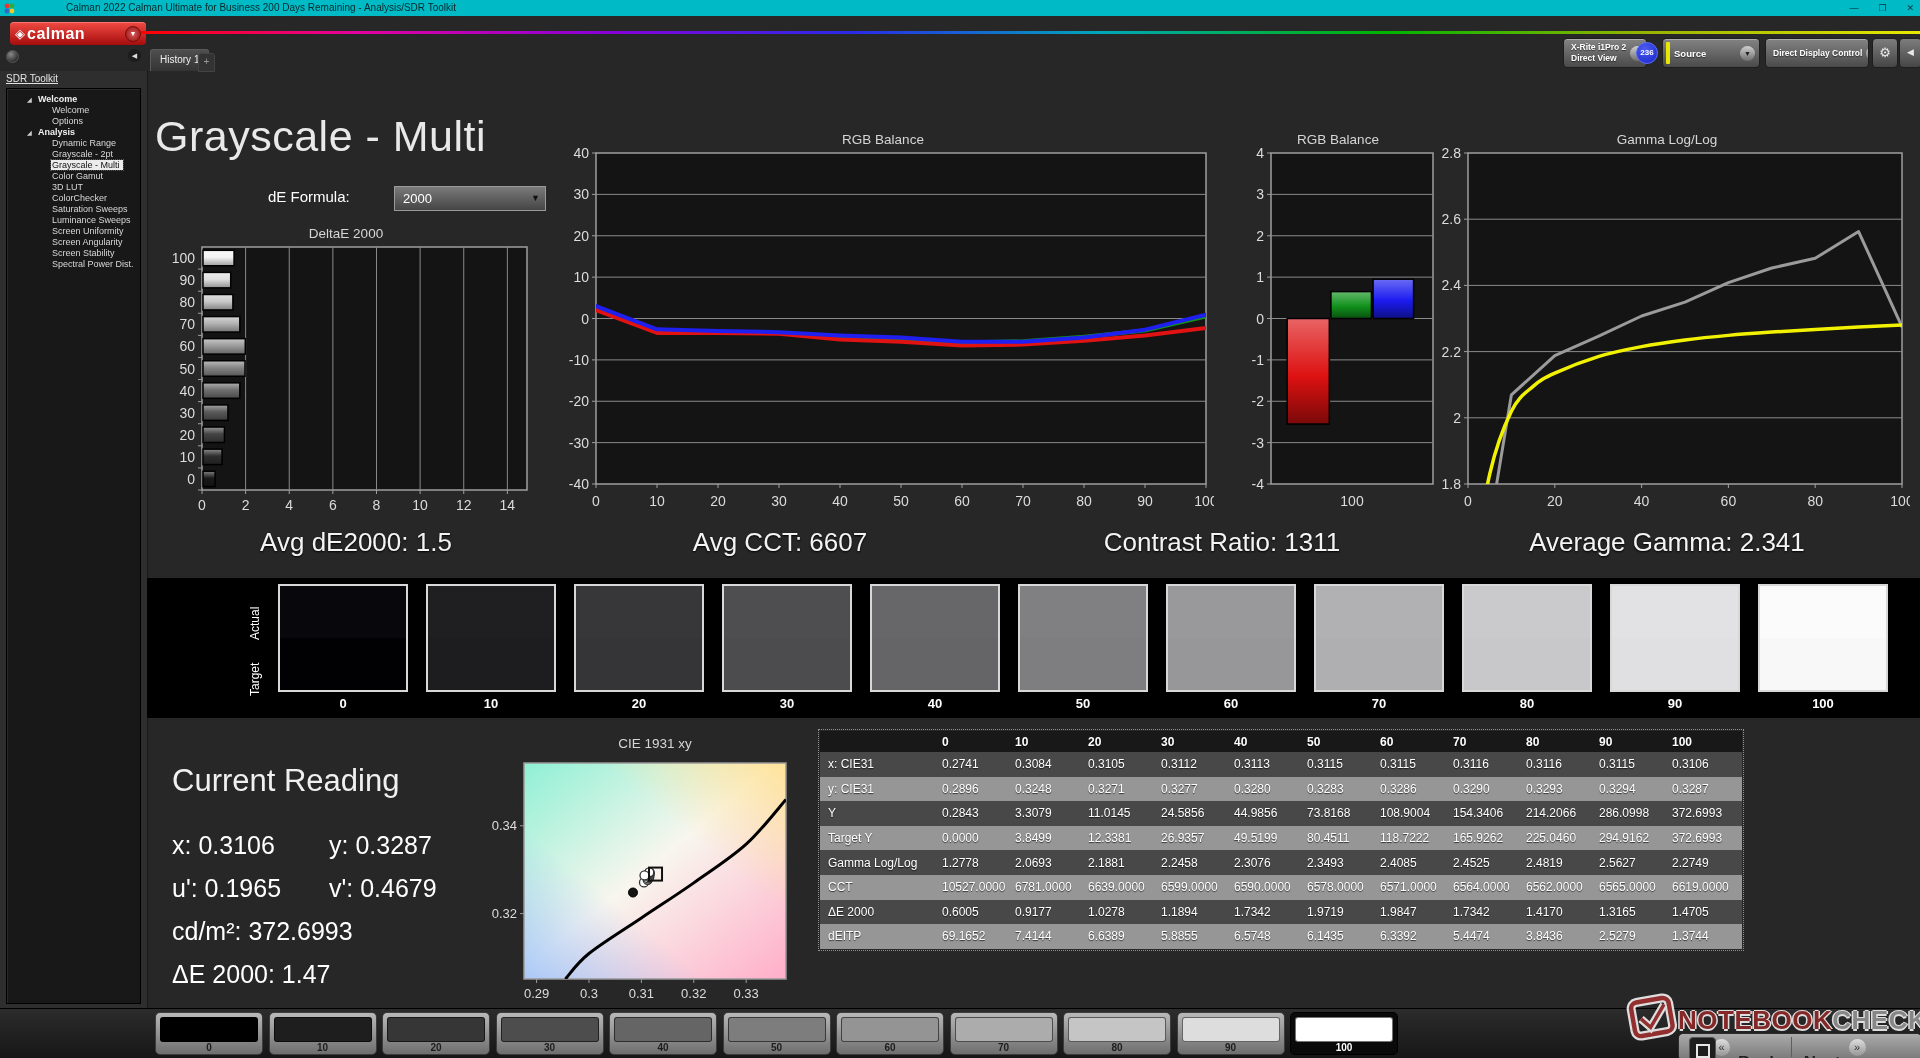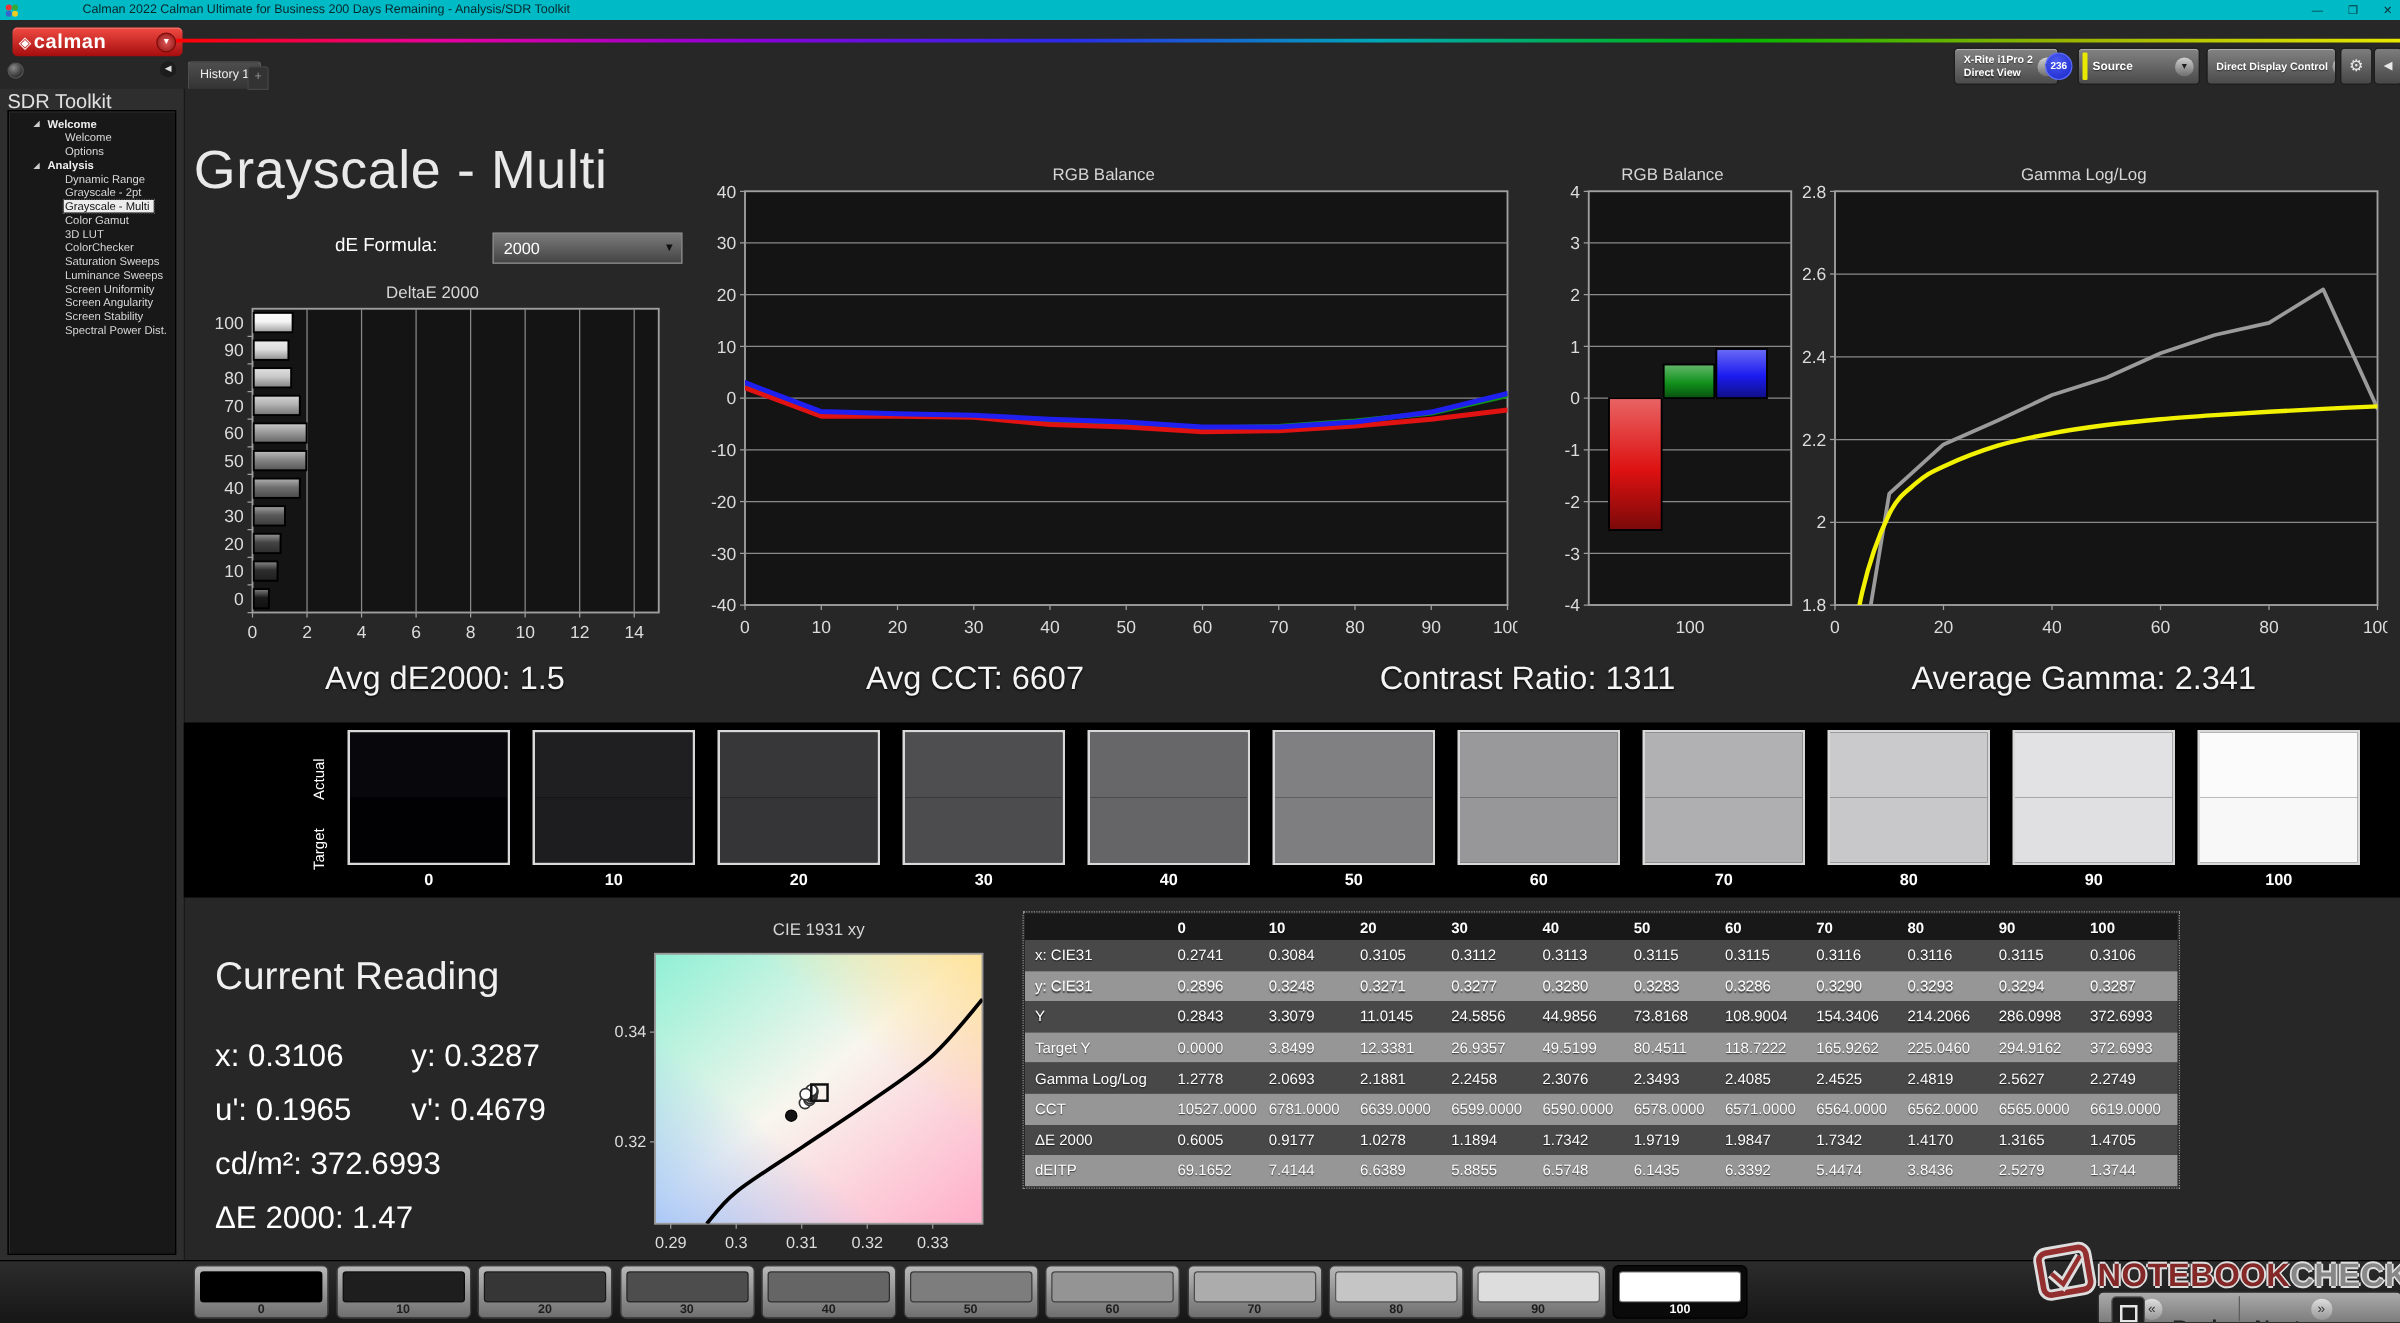--- a/index.html
+++ b/index.html
@@ -39,21 +39,21 @@
   .tbtn .lbl{font-size:9.5px;font-weight:bold;text-shadow:0 1px 1px #0008;white-space:nowrap;flex:1;}
   .tbtn .lbl2{font-size:8.5px;line-height:1.25;font-weight:bold;text-shadow:0 1px 1px #0008;white-space:nowrap;flex:1;}
   .chev{width:15px;height:15px;border-radius:50%;margin:0 4px;flex:none;
         background:linear-gradient(#d0d0d0,#6e6e6e);color:#1e1e1e;font-size:7px;line-height:15px;text-align:center;}
   .badge{position:absolute;top:42px;width:20px;height:20px;border-radius:50%;background:radial-gradient(circle at 40% 30%,#4d5cf0,#1726c8);
          border:1px solid #5c6cff;color:#fff;font-size:8px;font-weight:bold;line-height:19px;text-align:center;}
   .sqbtn{position:absolute;top:38px;height:28px;border-radius:4px;border:1px solid #1d1d1d;
         background:linear-gradient(#7d7d7d,#464646);color:#e8e8e8;text-align:center;line-height:27px;}
   
   .sidebar{position:absolute;left:0;top:71px;width:147px;height:937px;background:#2e2e2e;border-right:1px solid #191919;}
-  .sidebar-title{position:absolute;left:6px;top:2px;font-size:16px;color:#e2e2e2;}
+  .sidebar-title{position:absolute;left:6px;top:2px;font-size:10px;color:#e2e2e2;text-decoration:underline;}
   .tree{position:absolute;left:6px;top:17px;width:135px;bottom:4px;background:#181818;
         border:1px solid #000;box-shadow:inset 1px 1px 0 #2a2a2a;padding-top:5px;box-sizing:border-box;}
   .tree-group{position:relative;padding-left:31px;font-size:9px;font-weight:bold;color:#f0f0f0;line-height:11px;white-space:nowrap;}
   .tree-group .exp{position:absolute;left:20px;top:1px;font-size:6px;color:#cdcdcd;}
   .tree-item{padding-left:44px;font-size:9px;color:#d8d8d8;line-height:11px;white-space:nowrap;}
   .tree-item span{padding:0 3px 0 1px;}
   .tree-item.selected span{background:#ececec;color:#111;outline:1px dotted #555;}
   
   .page-title{position:absolute;left:155px;top:112px;font-size:43px;color:#e9e9e9;letter-spacing:.5px;}
   .def-label{position:absolute;left:268px;top:188px;font-size:15px;color:#fff;}

